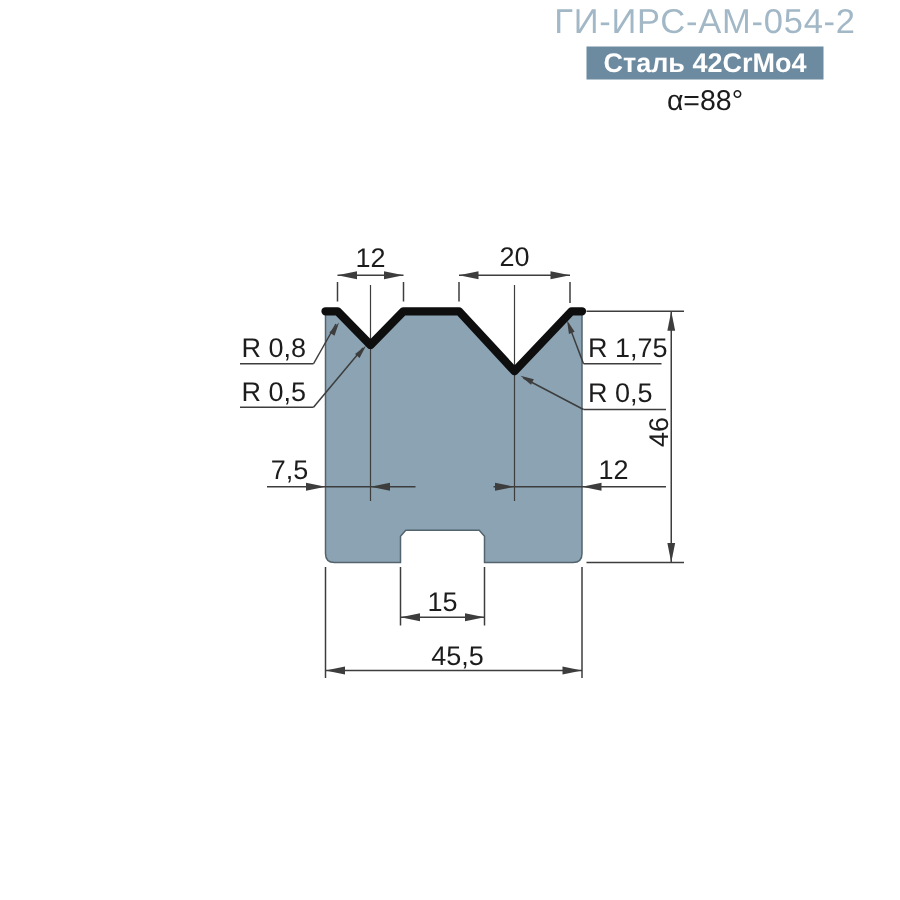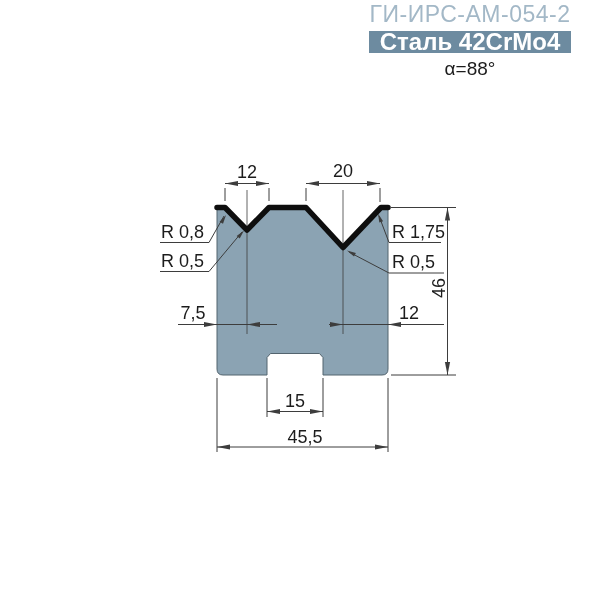--- a/index.html
+++ b/index.html
@@ -13,21 +13,21 @@
     font-family:"Liberation Sans", sans-serif;position:relative;overflow:hidden;
   }
   .stage{position:absolute;left:0;top:0;width:600px;height:448px;}
   .header{position:absolute;left:330px;top:0;width:280px;text-align:center;}
   .title{
     color:var(--title);font-size:23px;font-weight:500;letter-spacing:.5px;
     line-height:28px;margin:0;white-space:nowrap;
   }
   .badge{
     display:inline-block;margin-top:3px;background:var(--badge-bg);
-    color:var(--badge-text);font-size:24px;font-weight:bold;
+    color:var(--badge-text);font-size:18px;font-weight:bold;
     line-height:22px;padding:0 11px;white-space:nowrap;
   }
   .alpha{color:var(--dimtext);font-size:19px;margin-top:4px;line-height:21px;}
   svg text{font-family:"Liberation Sans", sans-serif;font-size:18px;fill:var(--dimtext);}
   .die{fill:var(--die-fill);stroke:var(--die-edge);stroke-width:1;}
   .profile{fill:none;stroke:var(--profile);stroke-width:5.5;stroke-linecap:round;stroke-linejoin:round;}
   .dim{stroke:var(--dimline);stroke-width:1;fill:none;}
   .thin{stroke:var(--dimline);stroke-width:.8;fill:none;}
   .arr{fill:var(--dimline);stroke:none;}
 </style>

